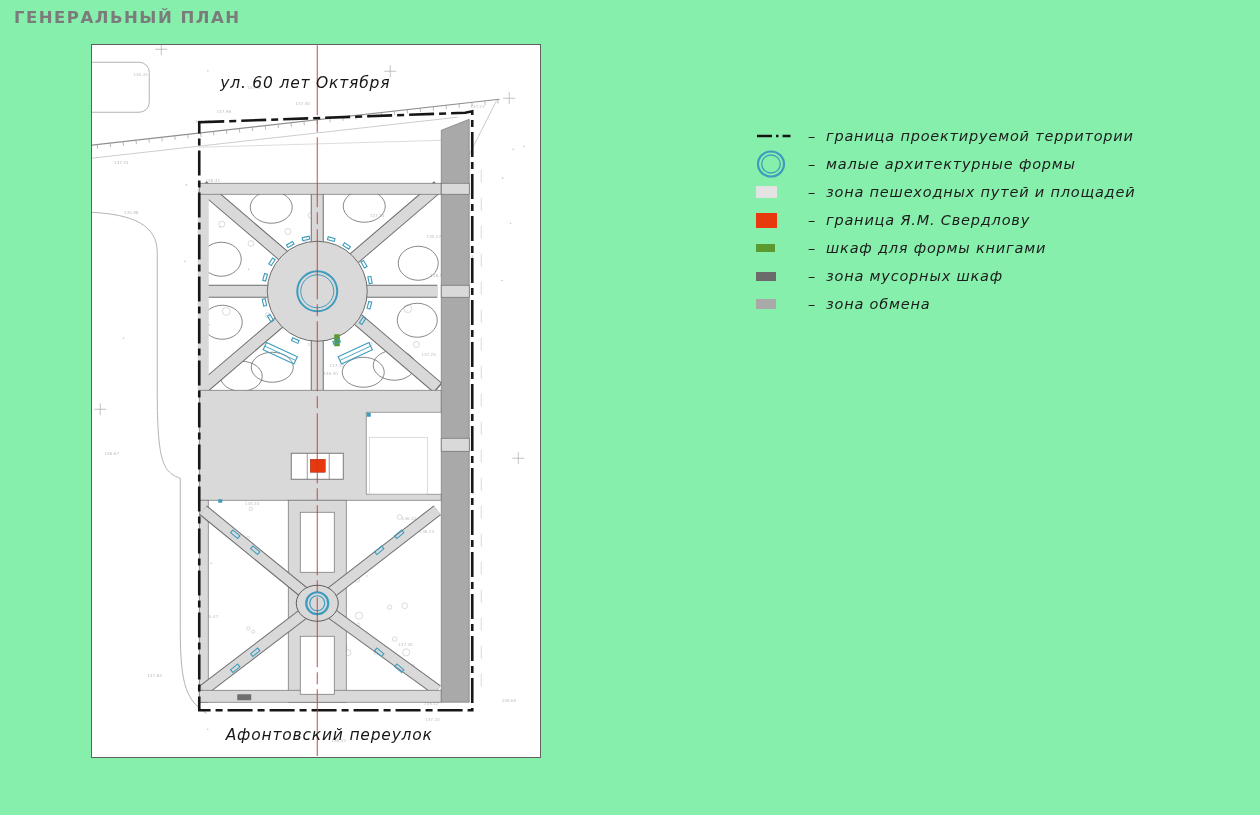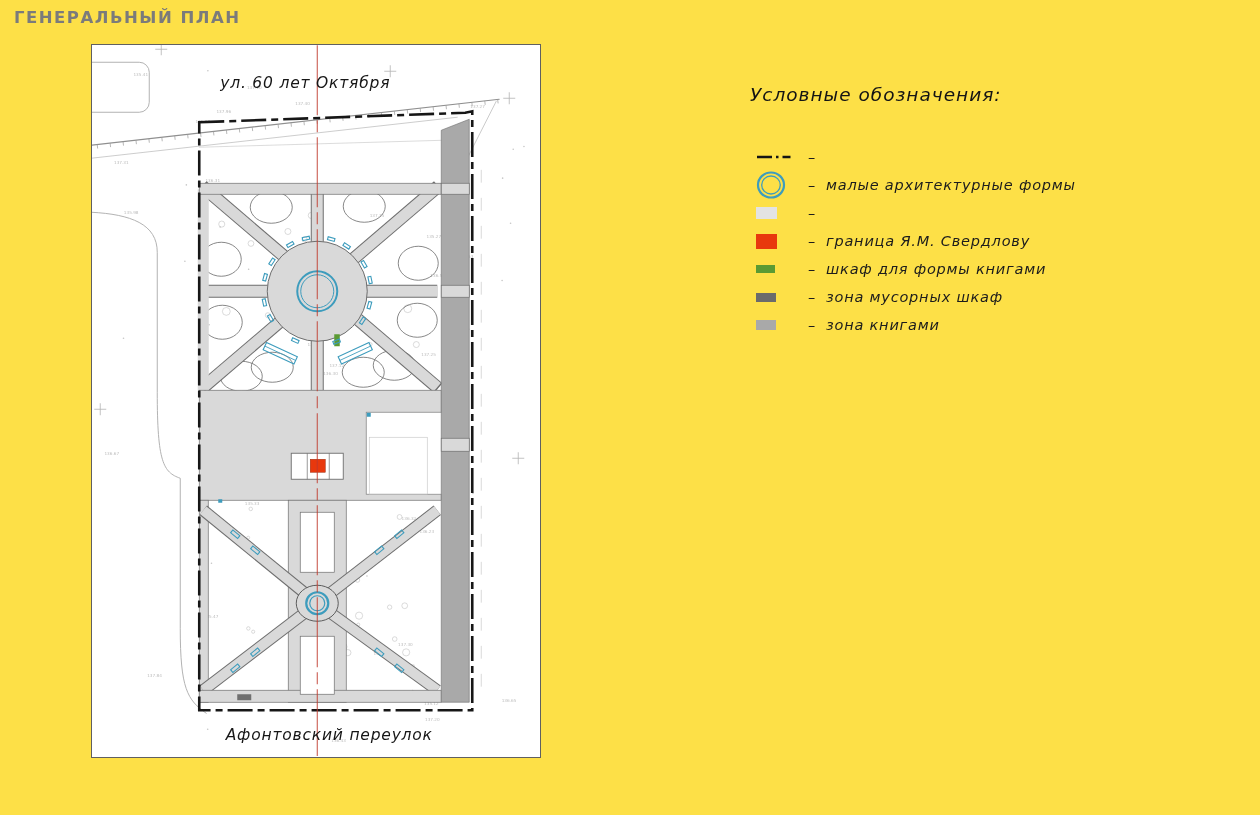--- a/index.html
+++ b/index.html
@@ -1,16 +1,16 @@
 <!DOCTYPE html>
 <html><head>
 <meta charset="utf-8">
 <style>
   html,body{margin:0;padding:0;background:#ffffff;}
-  .page{position:relative;width:1260px;height:815px;background:#fde047;overflow:hidden;
+  .page{position:relative;width:1260px;height:815px;background:#86efac;overflow:hidden;
         font-family:"Liberation Sans",sans-serif;}
   .page-title{position:absolute;left:14px;top:8px;
         font-family:"DejaVu Sans",sans-serif;font-weight:bold;font-size:16.5px;
         letter-spacing:1.5px;color:#7b7b7b;}
   .sheet{position:absolute;left:91px;top:44px;width:450px;height:714px;
         border:1.5px solid #606060;background:#ffffff;box-sizing:border-box;}
   .sheet svg{display:block;}
 
   
   .legend{position:absolute;left:750px;top:84px;width:420px;}
@@ -373,48 +373,49 @@
       <path d="M208,122 L474,112.5 L481,111 L481,710 L208,710 Z" fill="none" stroke="#161616" stroke-width="2.6" stroke-dasharray="25 5 7 5"></path>
 
       <line x1="326" y1="45" x2="326" y2="756" stroke="#c0392b" stroke-width=".9" stroke-dasharray="70 5 12 5"></line>
 
       <text class="plan-label" x="314" y="88" text-anchor="middle">ул. 60 лет Октября</text>
       <text class="plan-label" x="338" y="740" text-anchor="middle">Афонтовский переулок</text>
     </svg>
   </div>
 
   <div class="legend">
-    <div class="lg-header">Условные обозначения:</div>
     <div class="lg-items">
 
       <div class="lg-row">
         <span class="lg-swatch">
           <svg width="48" height="8">
               <line x1="1" y1="4" x2="47" y2="4" stroke="#141414" stroke-width="2.4" stroke-dasharray="15 4 2.5 4 8"></line>
             </svg>
         </span>
         <span class="lg-dash">–</span>
+        <span class="lg-label">граница проектируемой территории</span>
       </div>
 
       <div class="lg-row">
         <span class="lg-swatch">
           <svg width="32" height="28">
             <ellipse cx="15" cy="14" rx="13" ry="12.5" fill="none" stroke="#3d9cbd" stroke-width="2.2"></ellipse>
             <ellipse cx="15" cy="14" rx="9.3" ry="9" fill="none" stroke="#3d9cbd" stroke-width="1.3"></ellipse>
           </svg>
         </span>
         <span class="lg-dash">–</span>
         <span class="lg-label">малые архитектурные формы</span>
       </div>
 
       <div class="lg-row">
         <span class="lg-swatch">
             <span class="sw-rect sw-pedestrian"></span>
           </span>
         <span class="lg-dash">–</span>
+        <span class="lg-label">зона пешеходных путей и площадей</span>
       </div>
 
       <div class="lg-row">
         <span class="lg-swatch">
             <span class="sw-rect sw-monument"></span>
           </span>
         <span class="lg-dash">–</span>
         <span class="lg-label">граница Я.М. Свердлову</span>
       </div>
 
@@ -432,18 +433,18 @@
           </span>
         <span class="lg-dash">–</span>
         <span class="lg-label">зона мусорных шкаф</span>
       </div>
 
       <div class="lg-row">
         <span class="lg-swatch">
             <span class="sw-rect sw-drive"></span>
           </span>
         <span class="lg-dash">–</span>
-        <span class="lg-label">зона книгами</span>
+        <span class="lg-label">зона обмена</span>
       </div>
 
     </div>
   </div>
 </div>
 
 </body></html>

